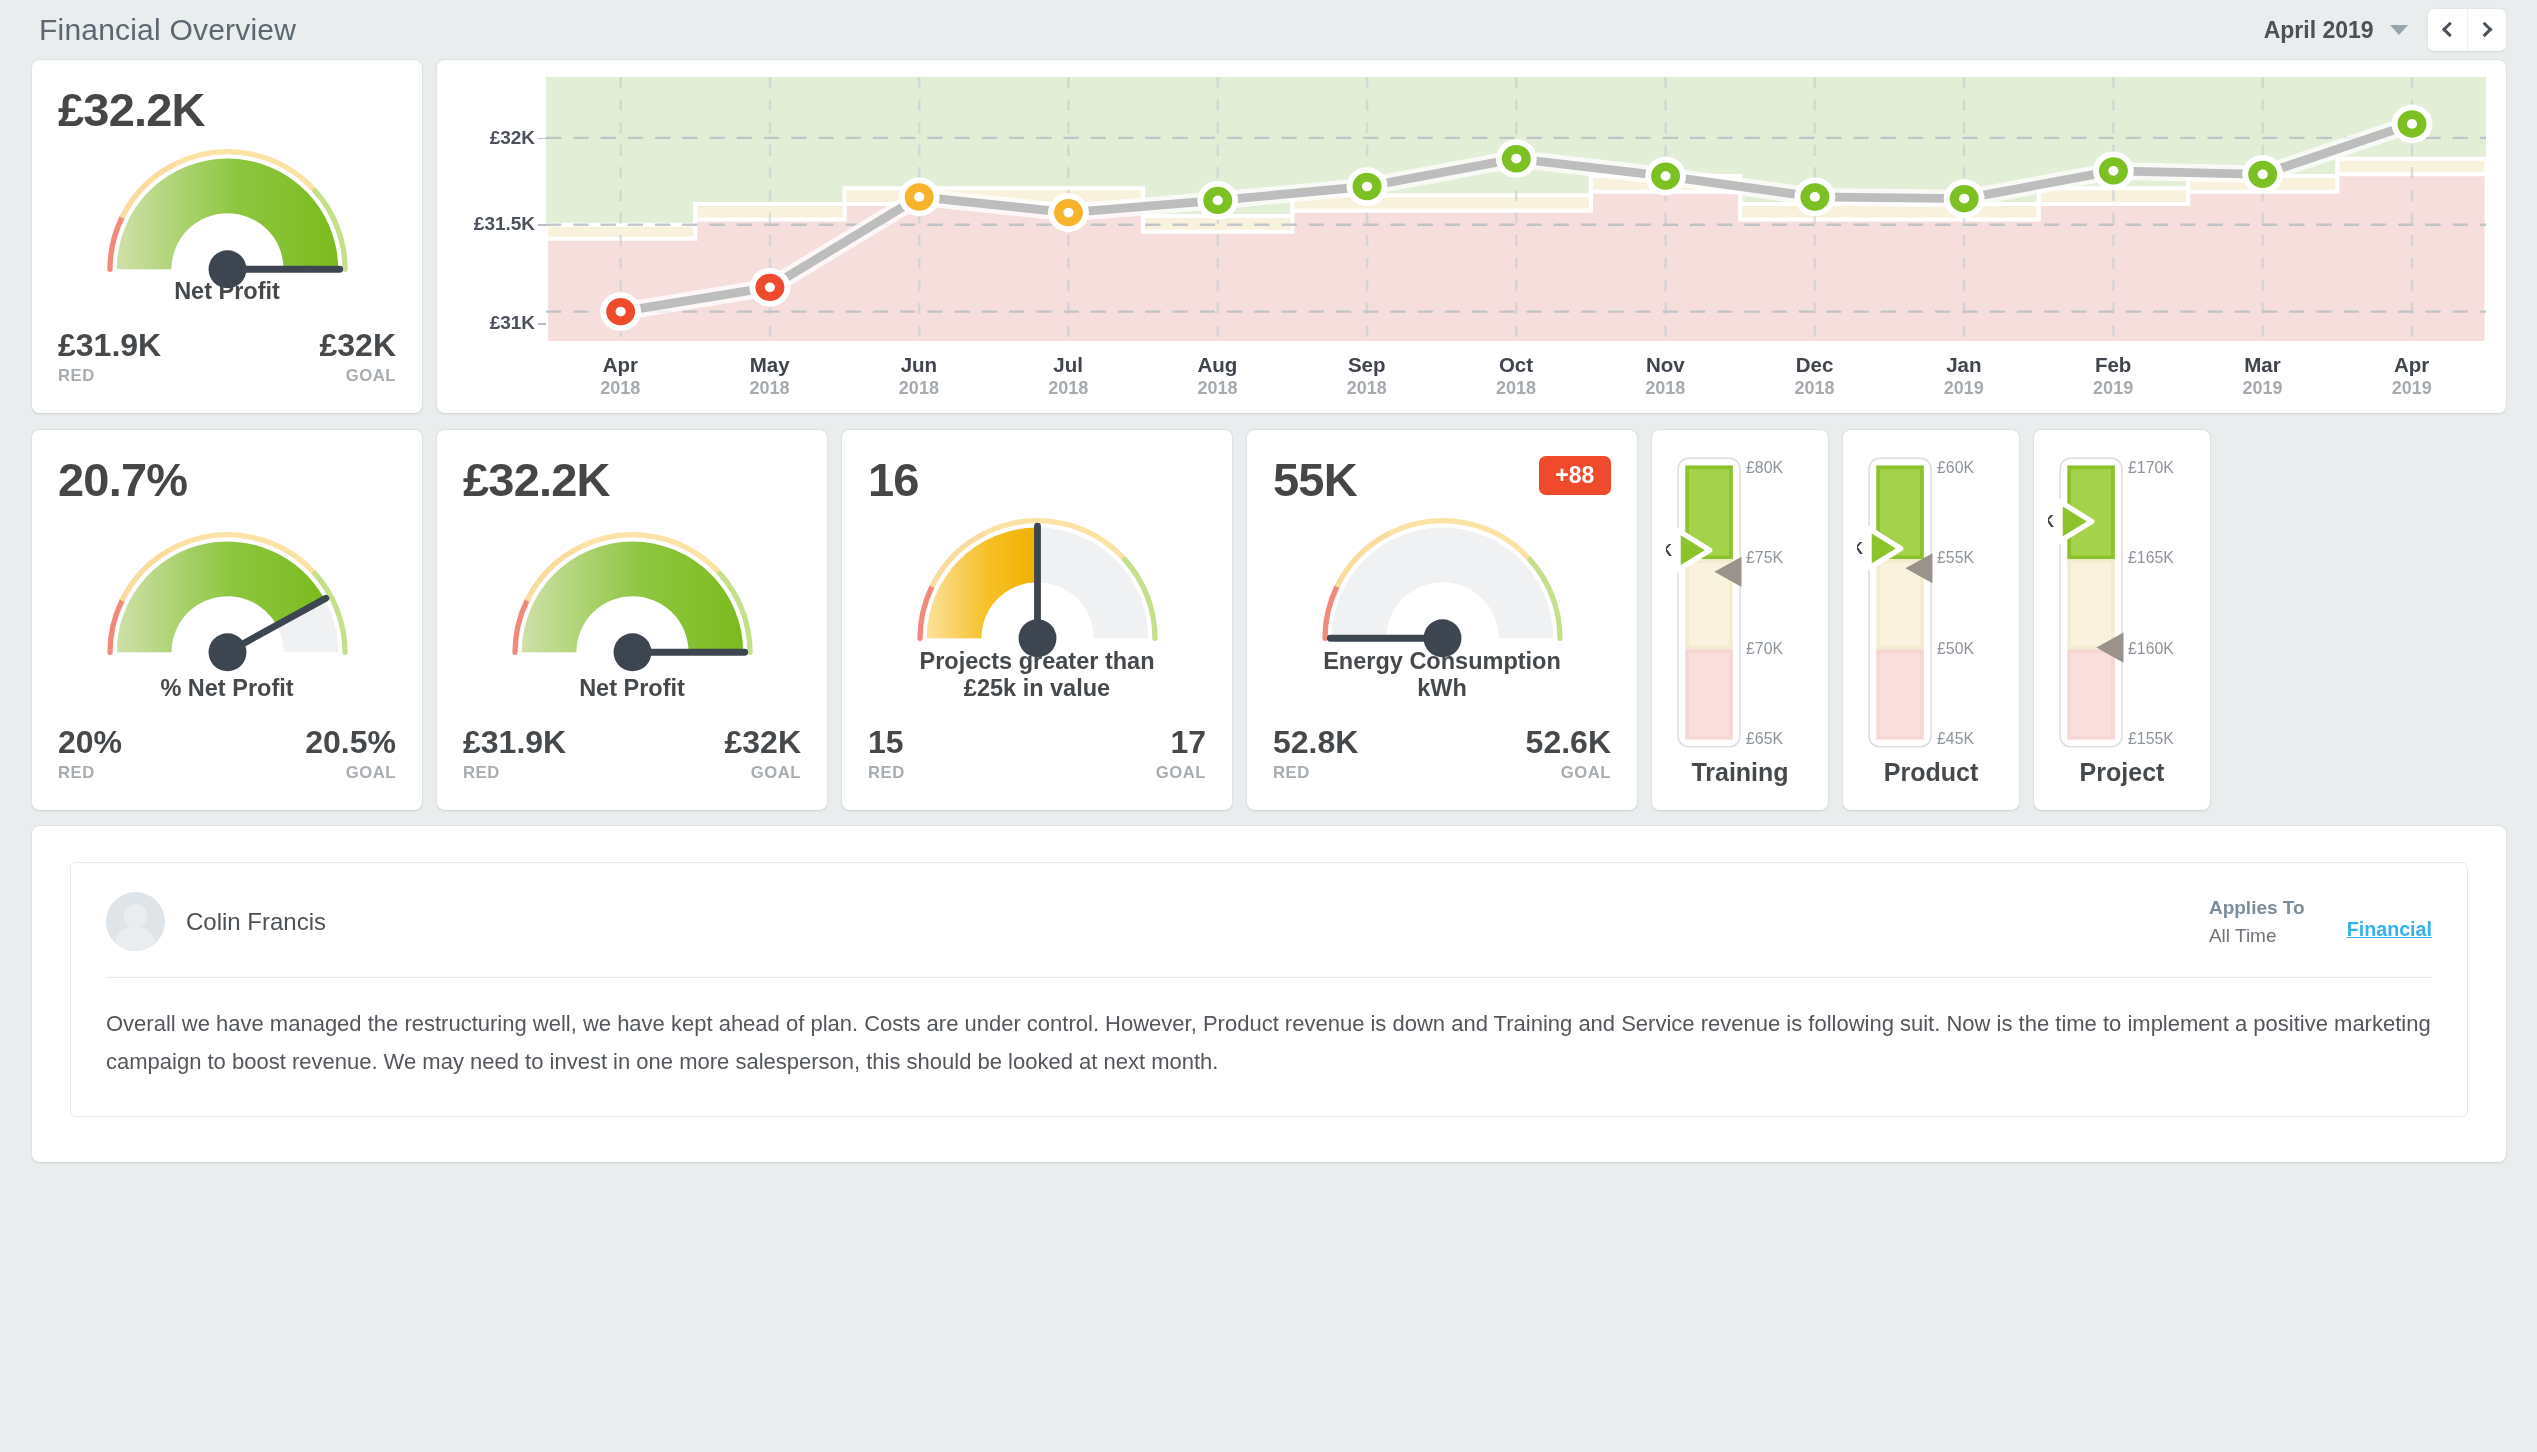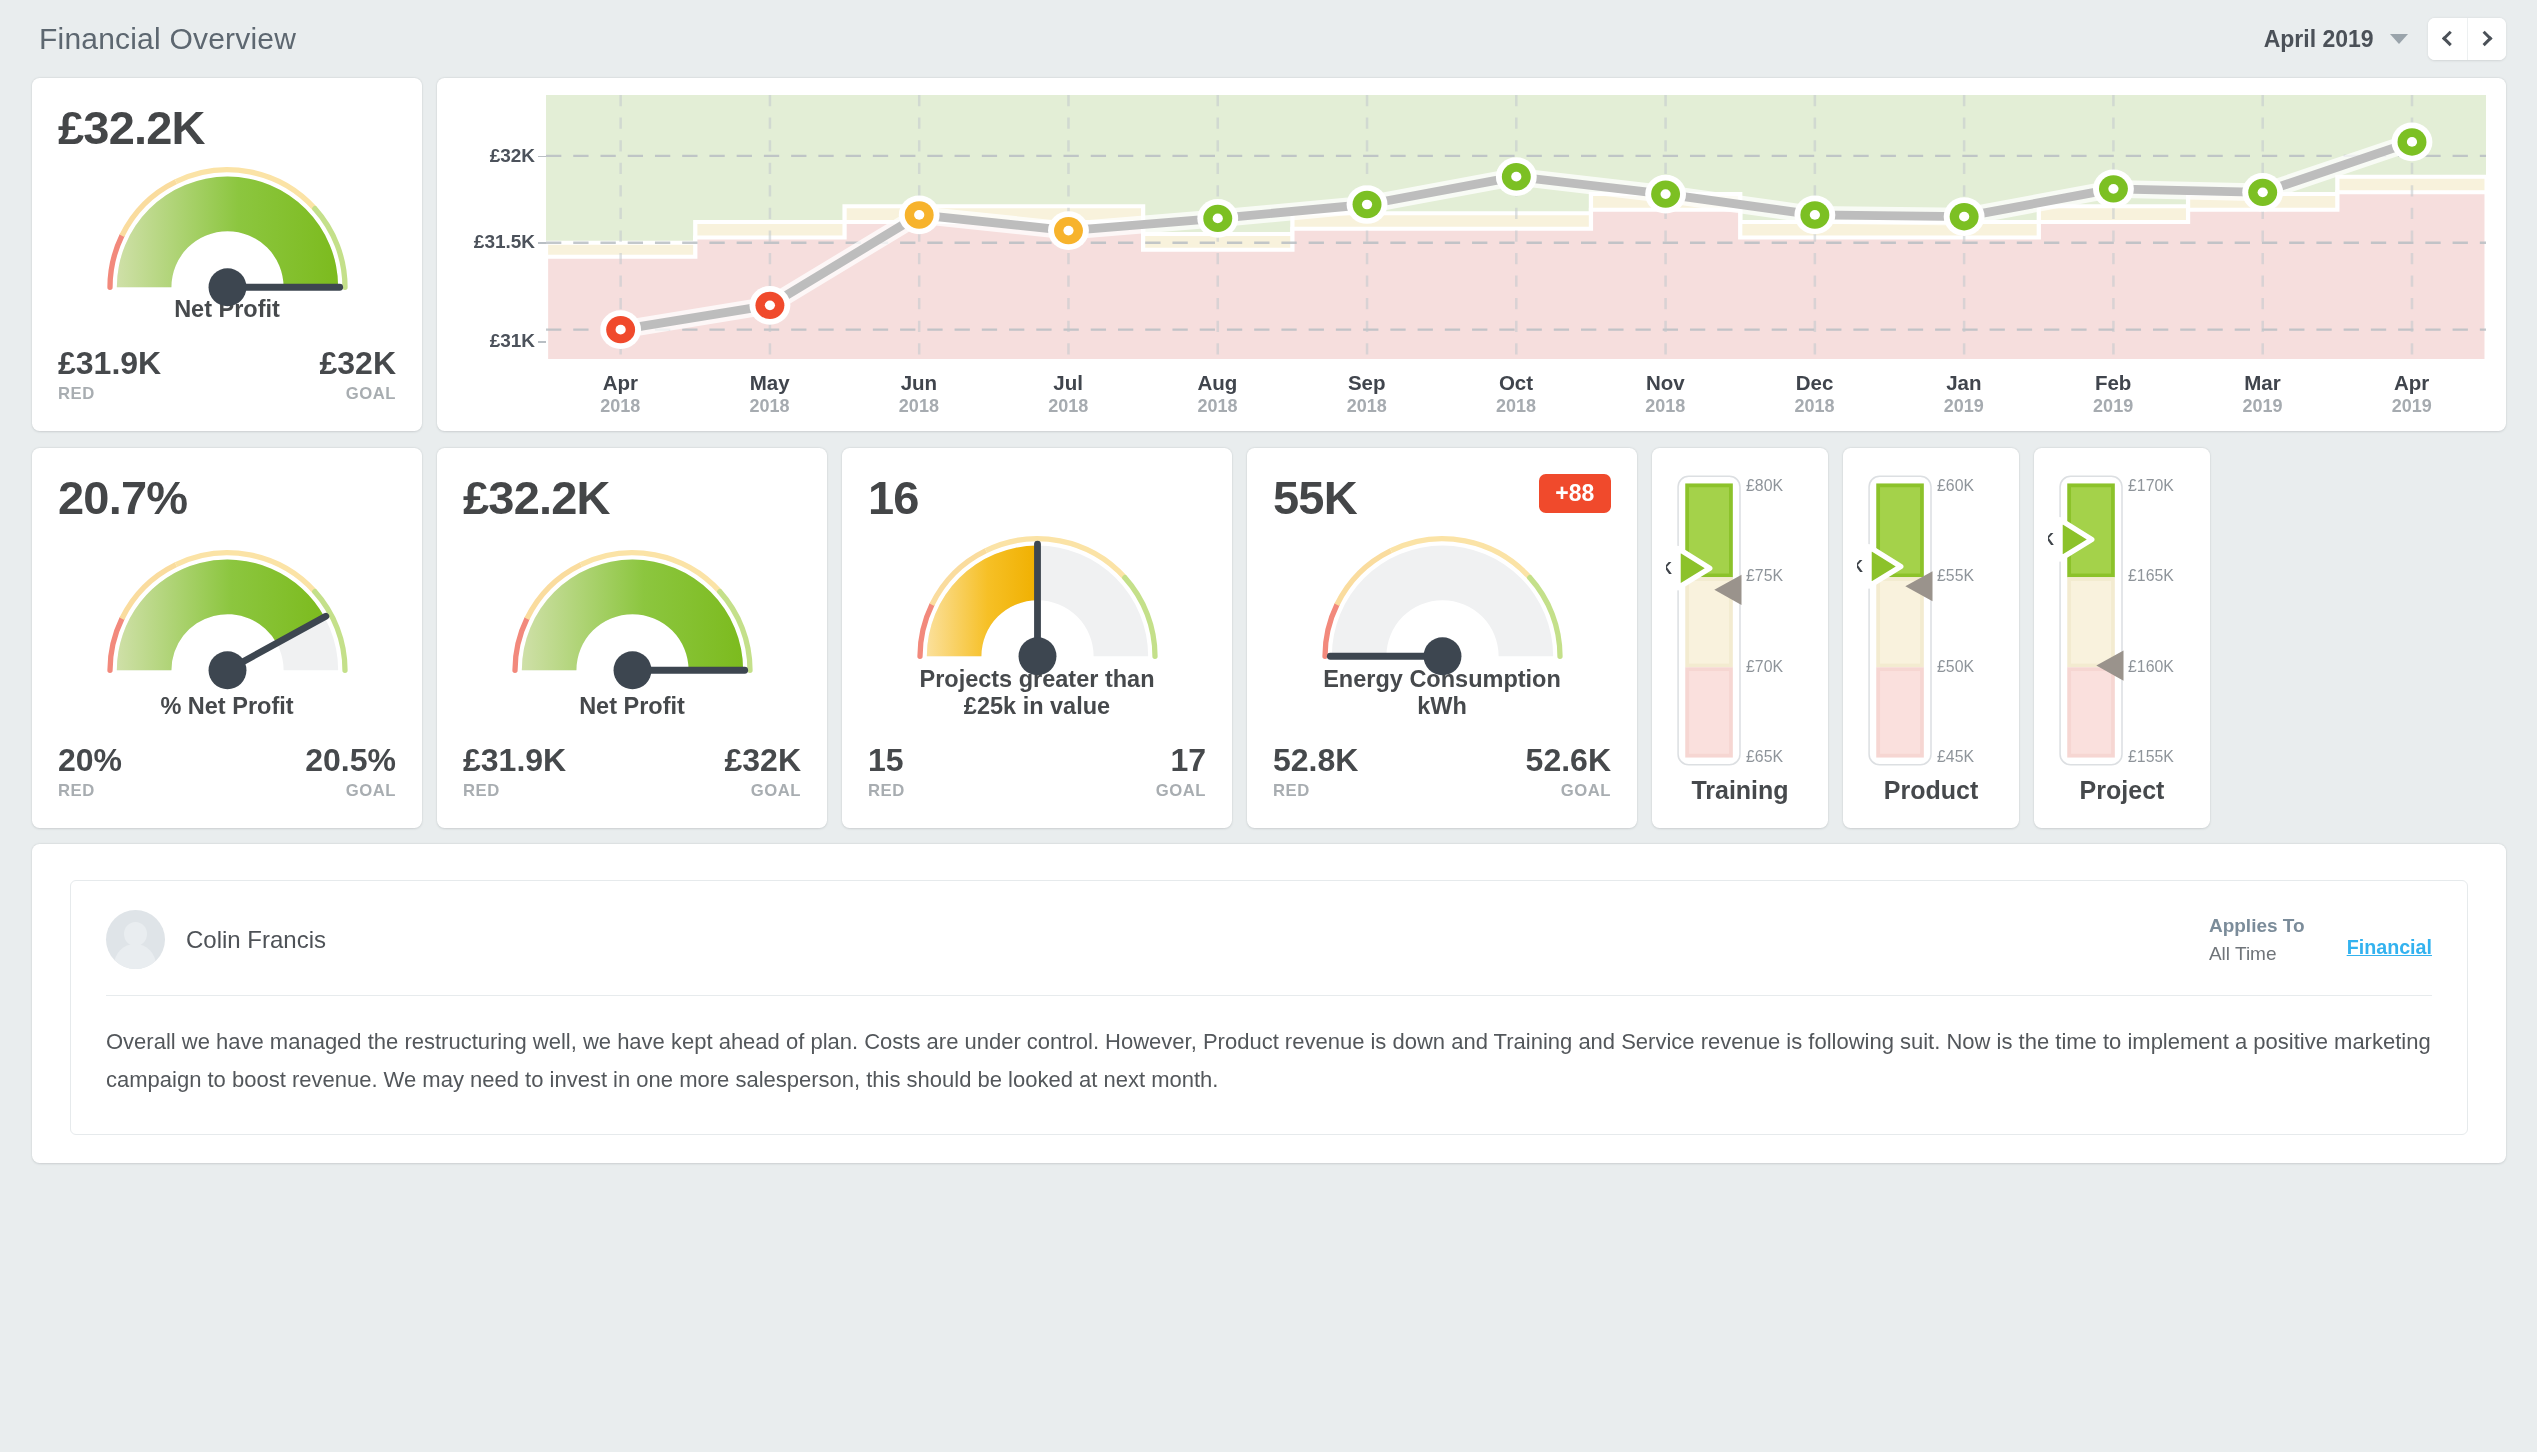--- a/index.html
+++ b/index.html
@@ -6,21 +6,21 @@
   html, body { width: 2538px; height: 1453px; }
   body {
     background: #e9edee;
     font-family: "Liberation Sans", sans-serif;
     color: #3e4349;
     overflow: hidden;
   }
 
   
   .topbar {
-    height: 78px;
+    height: 60px;
     display: flex;
     align-items: center;
     padding: 0 32px 0 39px;
     background: #e9edee;
   }
   .page-title {
     font-size: 30px;
     font-weight: 400;
     color: #5d6770;
     letter-spacing: 0.2px;
@@ -200,21 +200,21 @@
   .bullet-label {
     font-size: 25px;
     font-weight: 700;
     color: #46494c;
     text-align: center;
     margin-top: 6px;
   }
 
   
   .comment-card {
-    padding: 36px 38px 28px 38px;
+    padding: 36px 38px 45px 38px;
   }
   .comment-inner {
     border: 0.8px solid #e6eaec;
     border-radius: 6px;
     padding: 29px 35px 35px 35px;
     background: #fff;
   }
   .comment-head { display: flex; align-items: center; padding-bottom: 26px; }
   .avatar {
     width: 59px; height: 59px;

